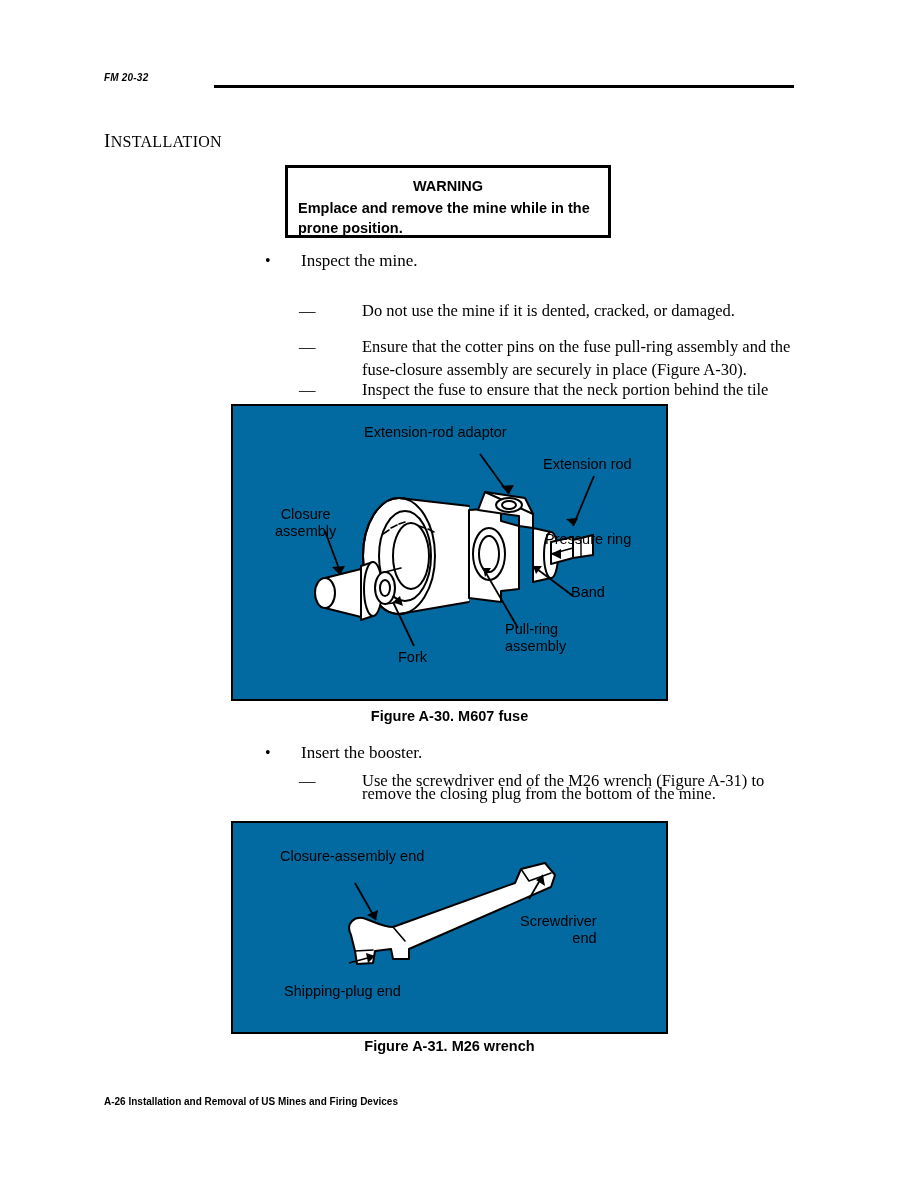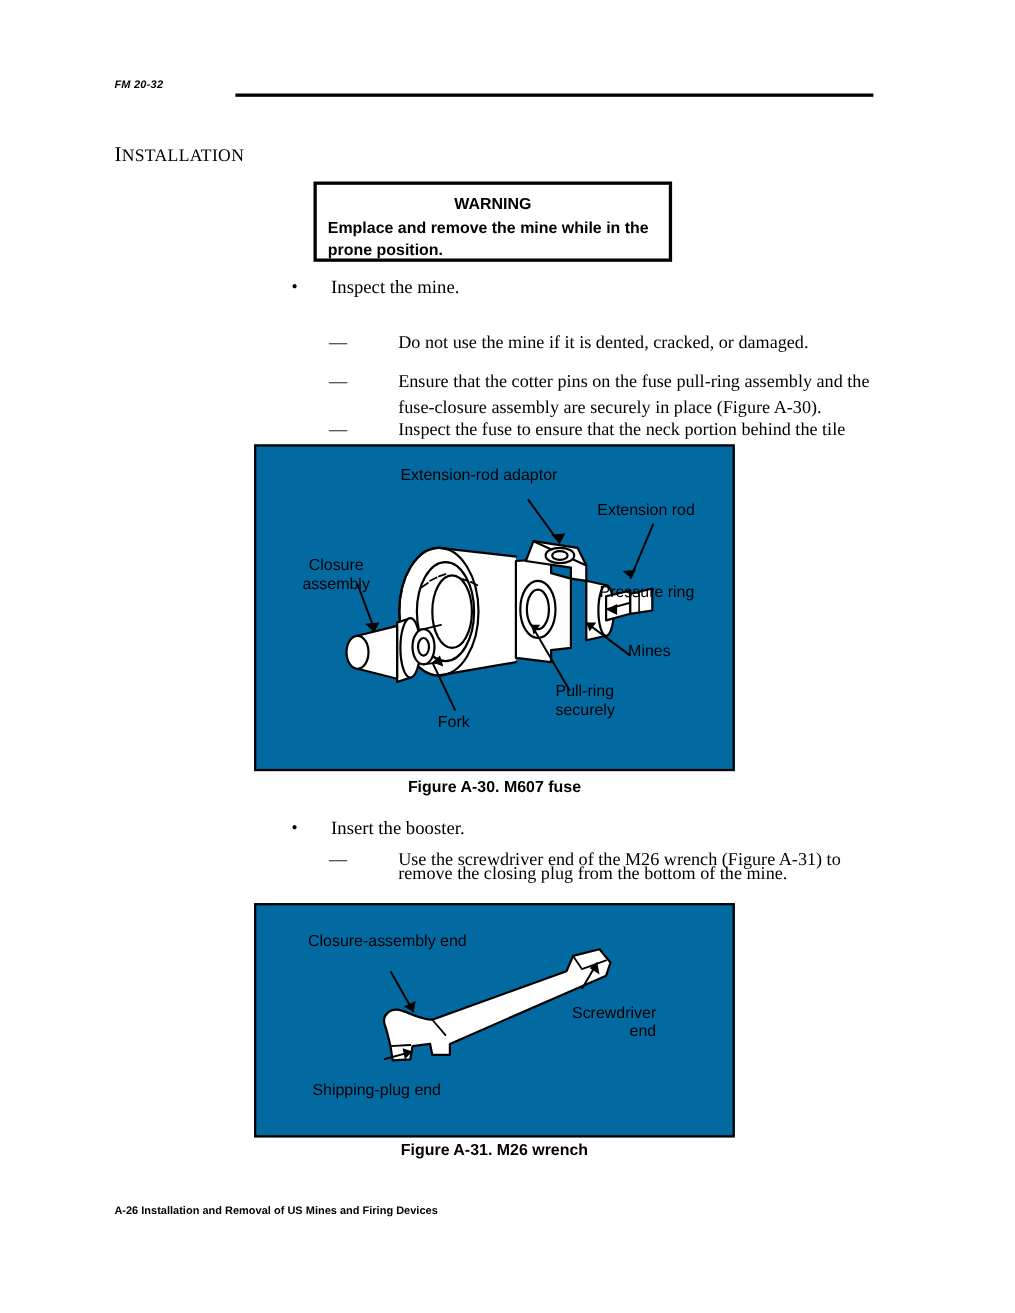--- a/index.html
+++ b/index.html
@@ -260,23 +260,23 @@
         <polygon points="250,162 258,162 252,171"></polygon>
         <polygon points="160,196 167,190 170,200"></polygon>
       </g>
     </svg>
 
     <div class="fig-label" style="left:131px; top:18px;">Extension-rod adaptor</div>
     <div class="fig-label" style="left:310px; top:50px;">Extension rod</div>
     <div class="fig-label" style="left:42px; top:100px; text-align:center;">Closure
 assembly</div>
     <div class="fig-label" style="left:312px; top:125px;">Pressure ring</div>
-    <div class="fig-label" style="left:338px; top:178px;">Mines</div>
+    <div class="fig-label" style="left:338px; top:178px;">Band</div>
     <div class="fig-label" style="left:272px; top:215px;">Pull-ring
-securely</div>
+assembly</div>
     <div class="fig-label" style="left:165px; top:243px;">Fork</div>
   </div>
   <div class="fig-caption" style="left:231px; top:708px; width:437px;">Figure A-30. M607 fuse</div>
 
   <div class="bullet-row" style="left:265px; top:742px; width:540px;">
     <span class="bullet-dot">•</span>
     <span class="bullet-text">Insert the booster.</span>
   </div>
 
   <div class="dash-row" style="left:299px; top:770px; width:492px;">

